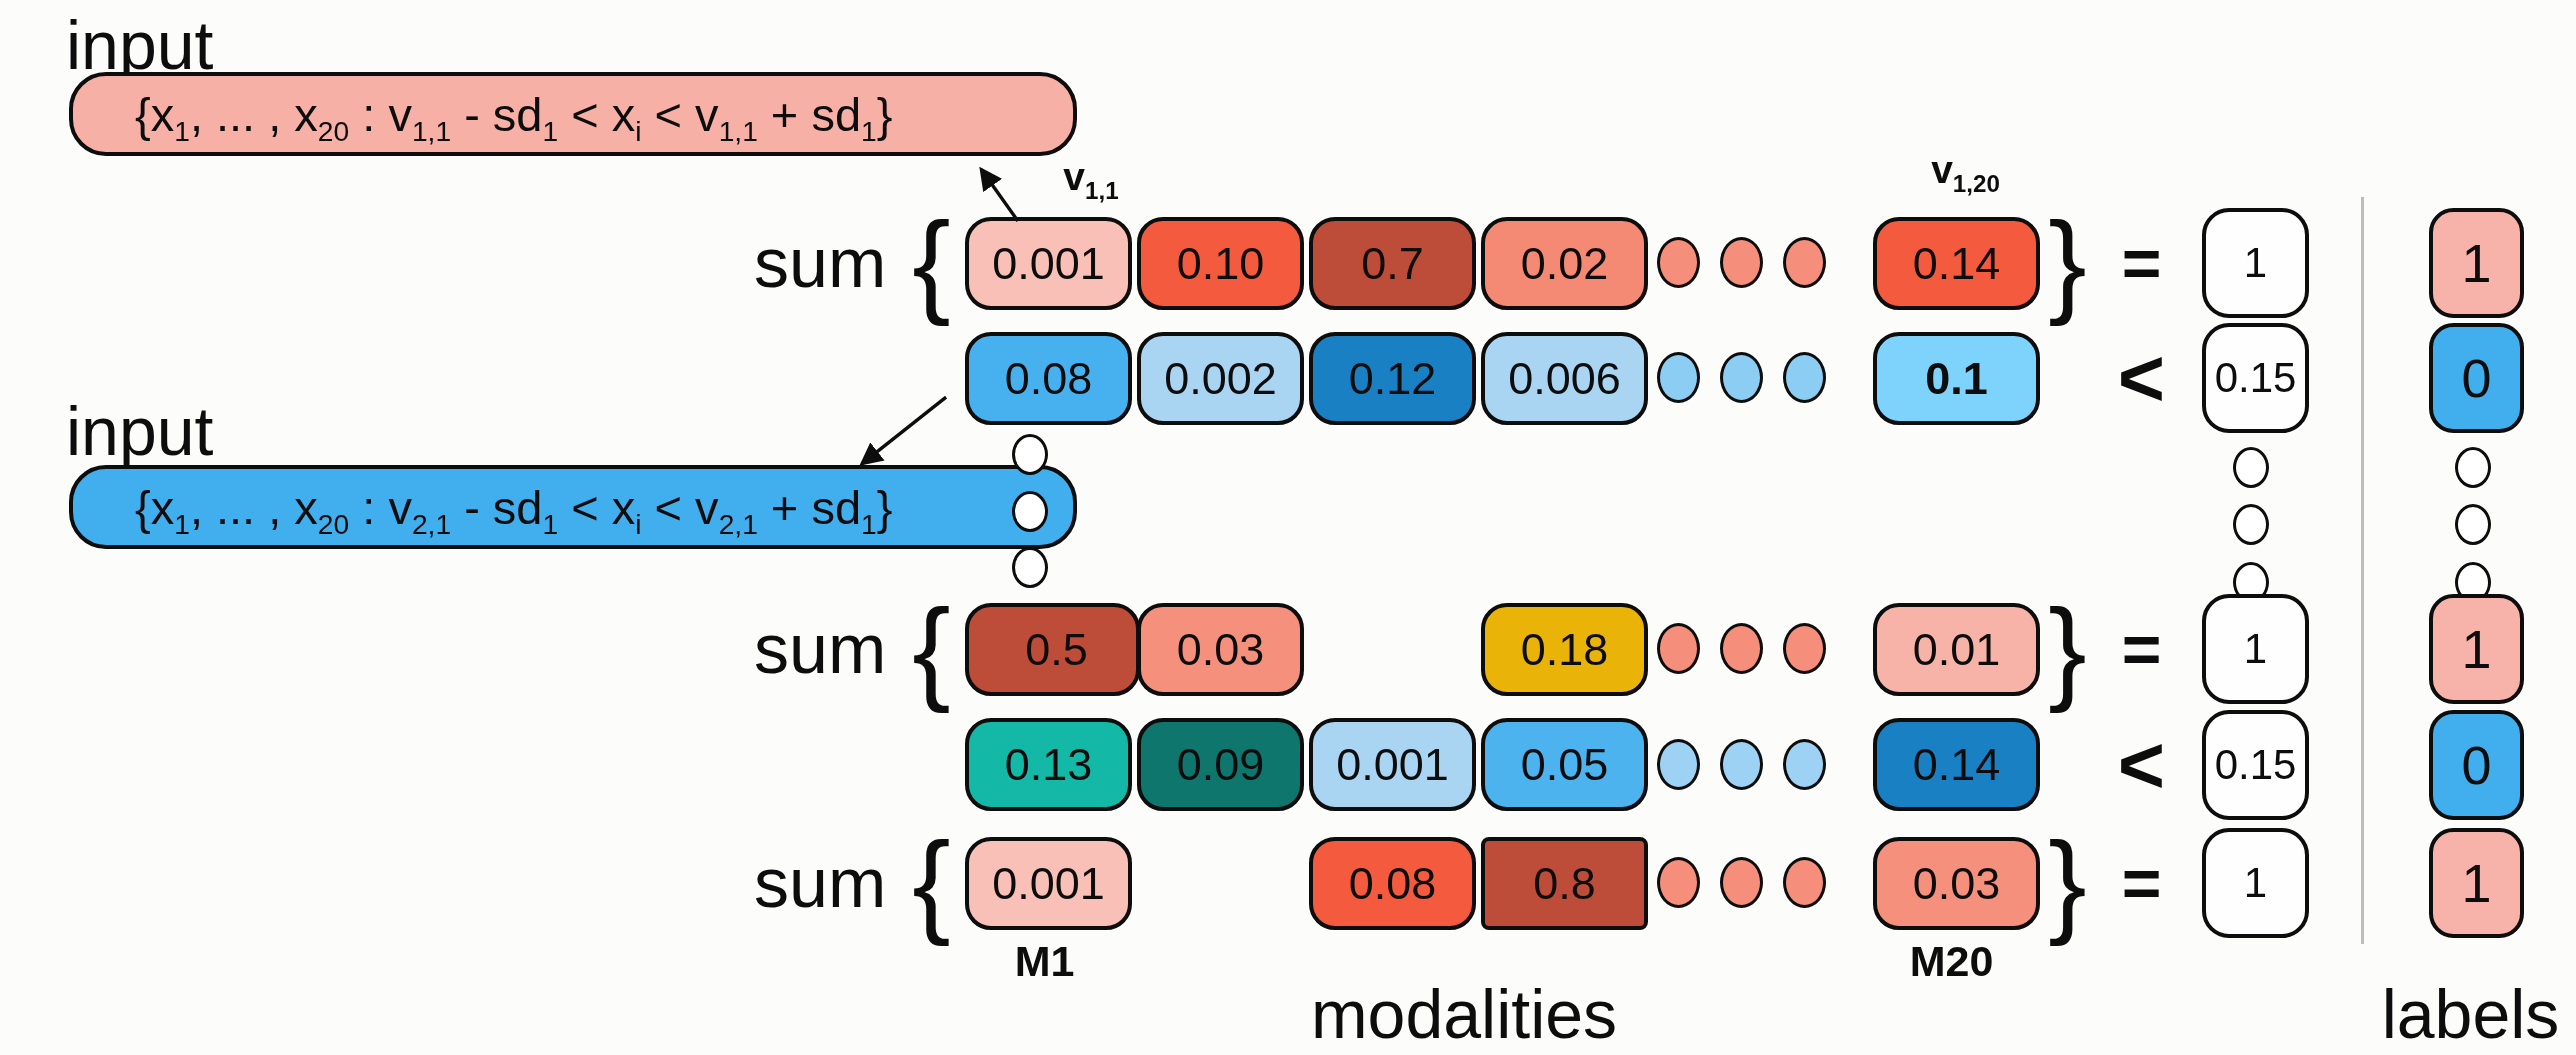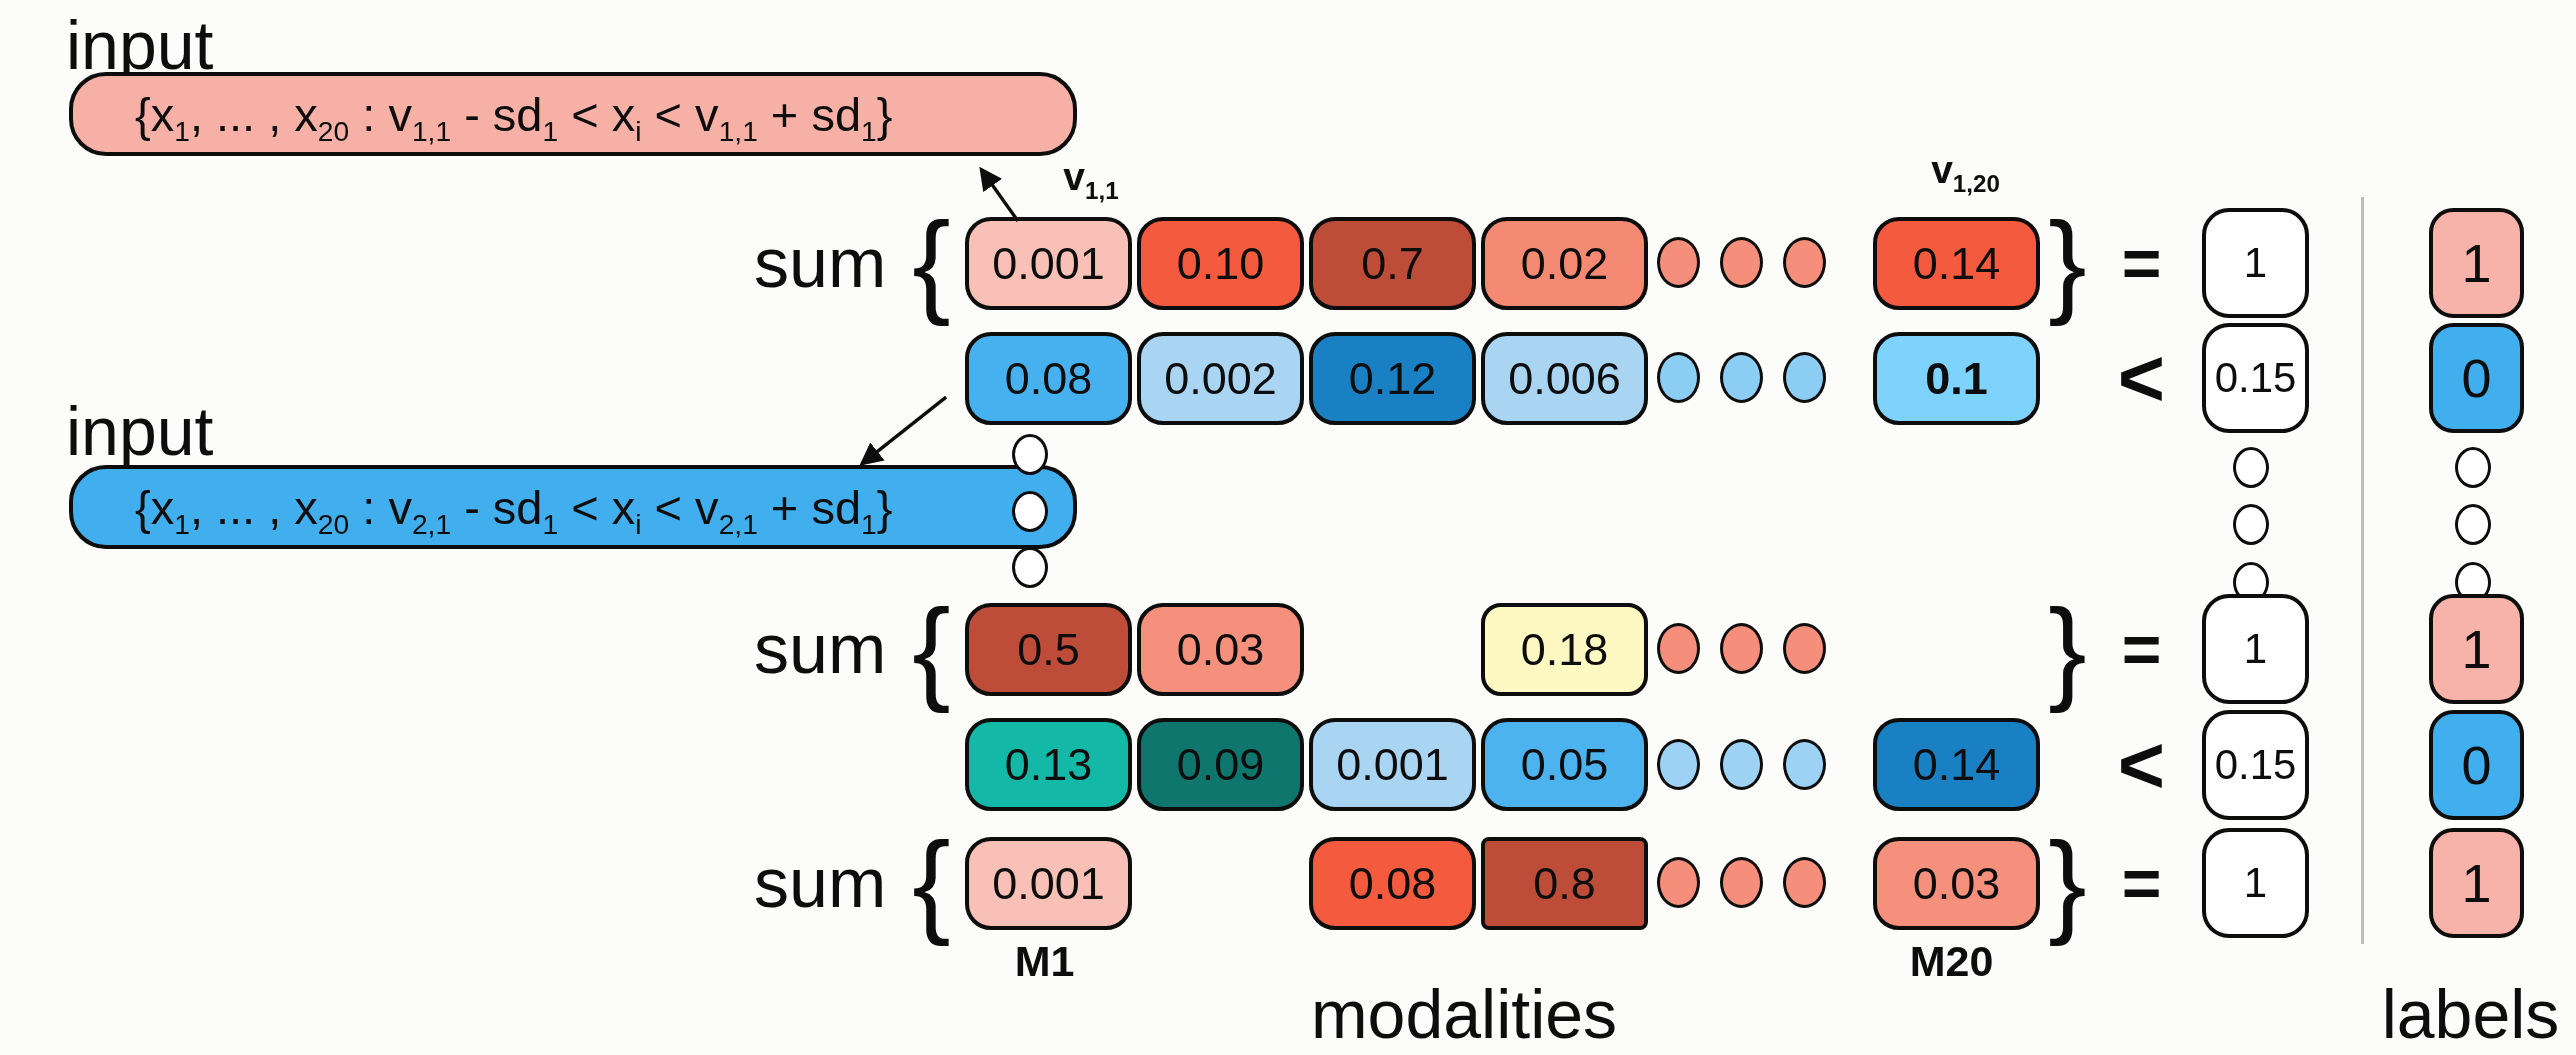--- a/index.html
+++ b/index.html
@@ -83,26 +83,27 @@
   <div class="wdot" style="left:1012px;top:547px;"></div>
   <div class="wdot" style="left:2233px;top:447px;"></div>
   <div class="wdot" style="left:2233px;top:504px;"></div>
   <div class="wdot" style="left:2233px;top:562px;"></div>
   <div class="wdot" style="left:2455px;top:447px;"></div>
   <div class="wdot" style="left:2455px;top:504px;"></div>
   <div class="wdot" style="left:2455px;top:562px;"></div>
 
   <div class="sumlab" style="left:754px;top:607px;">sum</div>
   <div class="bracebox" style="left:901px;top:592px;">{</div>
-  <div class="mbox" style="left: 965px; top: 603px; background: rgb(189, 76, 57);">0.5</div>
+  <div class="mbox" style="left: 965px; top: 603px; background: rgb(189, 76, 57); padding-left: 8px;">0.5</div>
   <div class="mbox" style="left: 1137px; top: 603px; background: rgb(245, 144, 124);">0.03</div>
-  <div class="mbox" style="left: 1481px; top: 603px; background: #fef9c3; border-radius: 20px;">0.18</div>
+  <div class="mbox" style="left: 1481px; top: 603px; background: #eab308;">0.18</div>
   <div class="dot" style="left: 1657px; top: 623px; background: rgb(245, 142, 122);"></div>
   <div class="dot" style="left: 1720px; top: 623px; background: rgb(245, 142, 122);"></div>
   <div class="dot" style="left: 1783px; top: 623px; background: rgb(245, 142, 122);"></div>
+  <div class="mbox" style="left: 1873px; top: 603px; background: rgb(247, 179, 168);">0.01</div>
   <div class="bracebox" style="left:2037px;top:592px;">}</div>
   <div class="opbox op-eq" style="left:2094px;top:598px;">=</div>
   <div class="rbox" style="top:594px;">1</div>
   <div class="lbox" style="top: 594px; background: rgb(247, 179, 169);">1</div>
 
   <div class="mbox" style="left: 965px; top: 718px; background: #14b8a6;">0.13</div>
   <div class="mbox" style="left: 1137px; top: 718px; background: #0f766e;">0.09</div>
   <div class="mbox" style="left: 1309px; top: 718px; background: rgb(169, 213, 243);">0.001</div>
   <div class="mbox" style="left: 1481px; top: 718px; background: rgb(76, 179, 239);">0.05</div>
   <div class="dot" style="left: 1657px; top: 739px; background: rgb(158, 210, 244);"></div>

